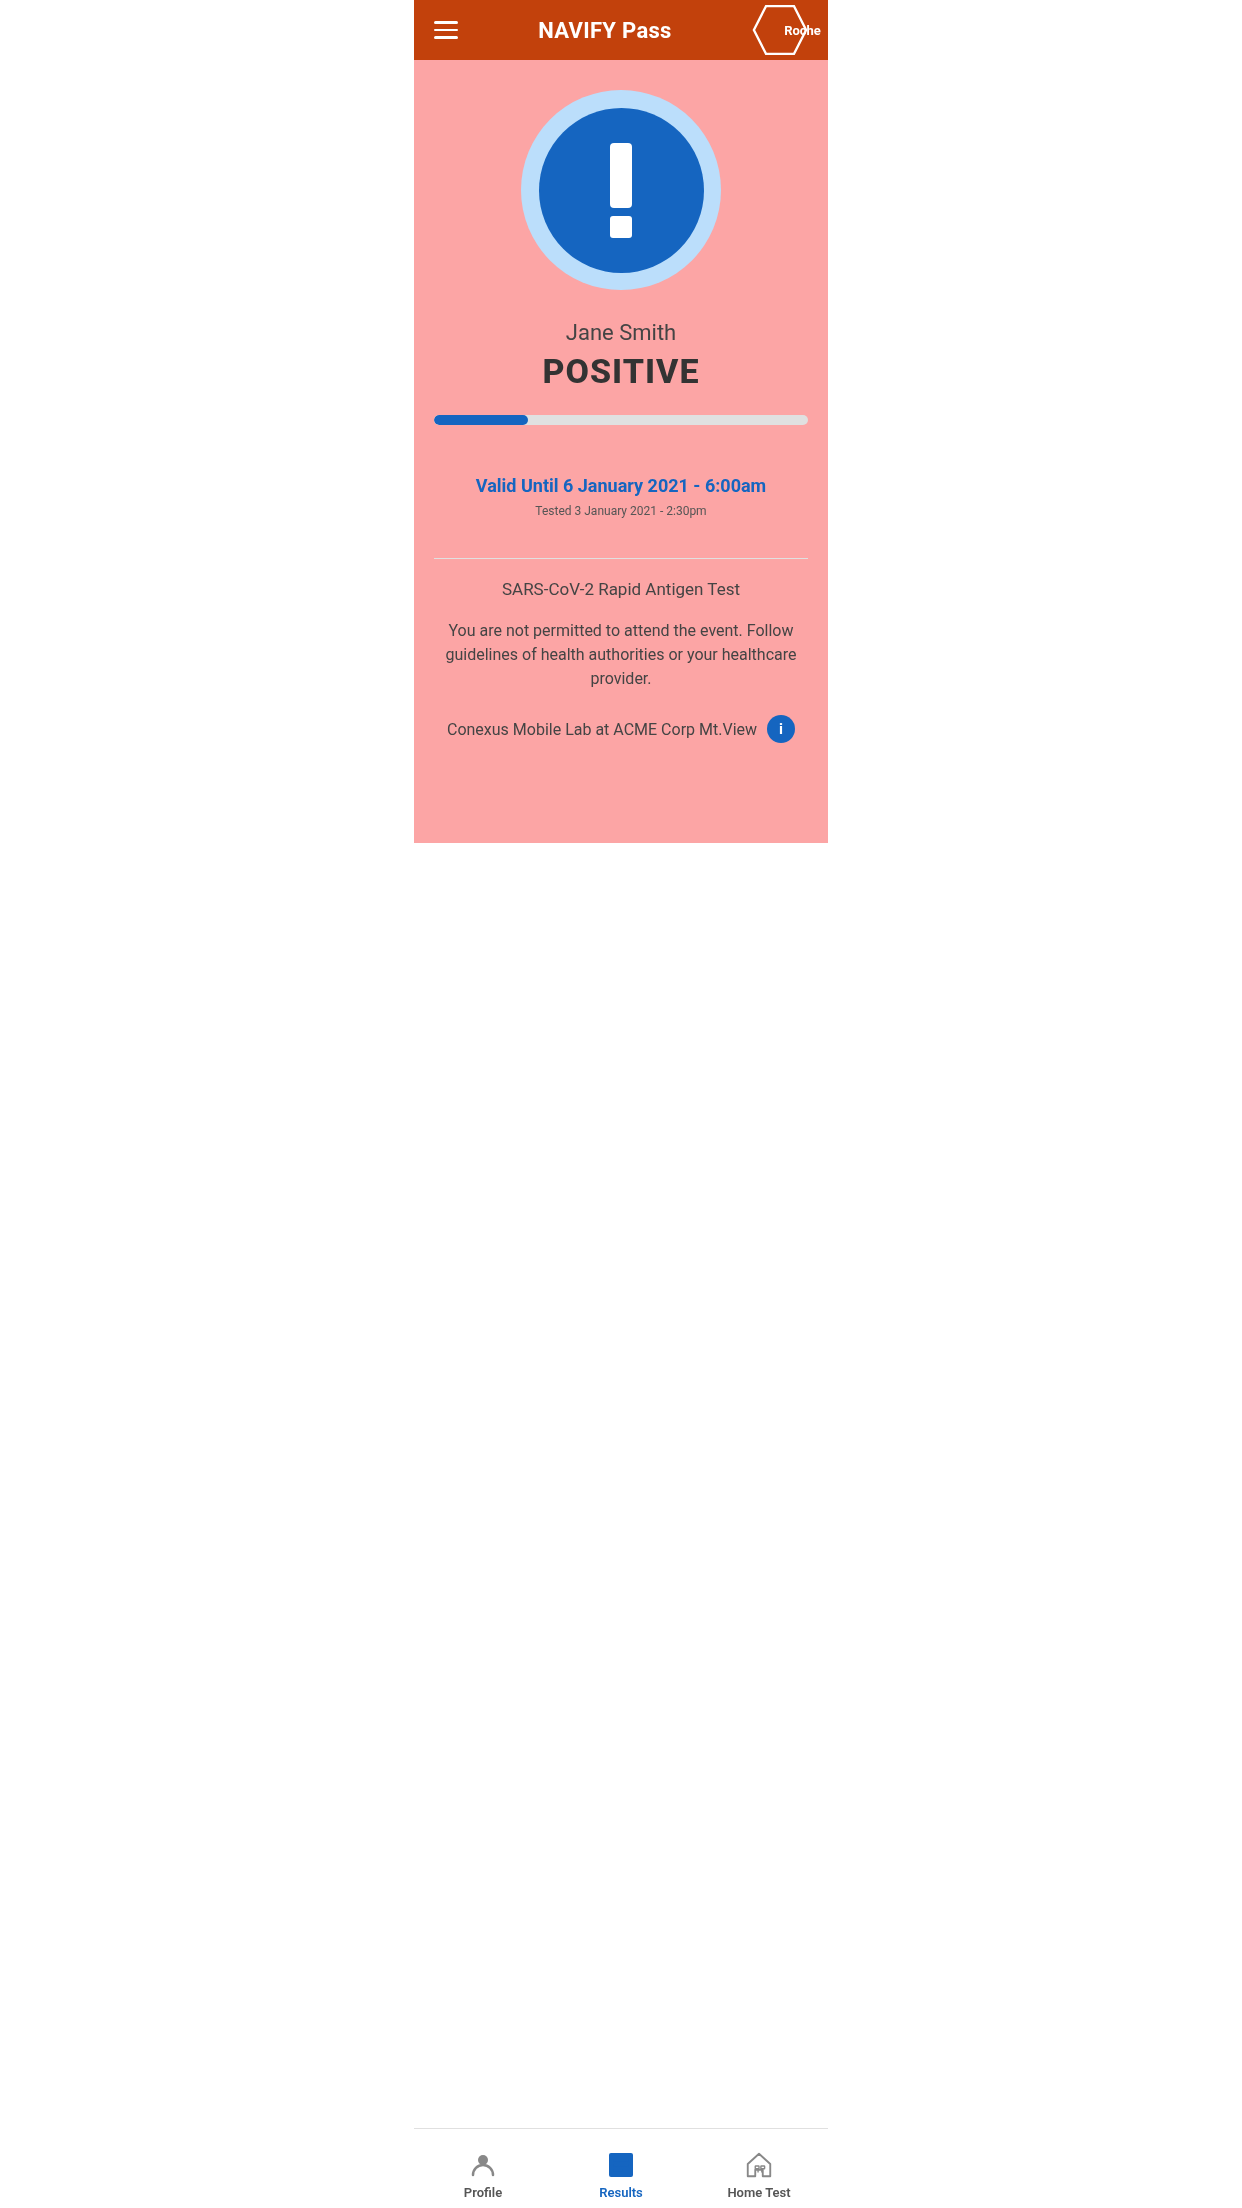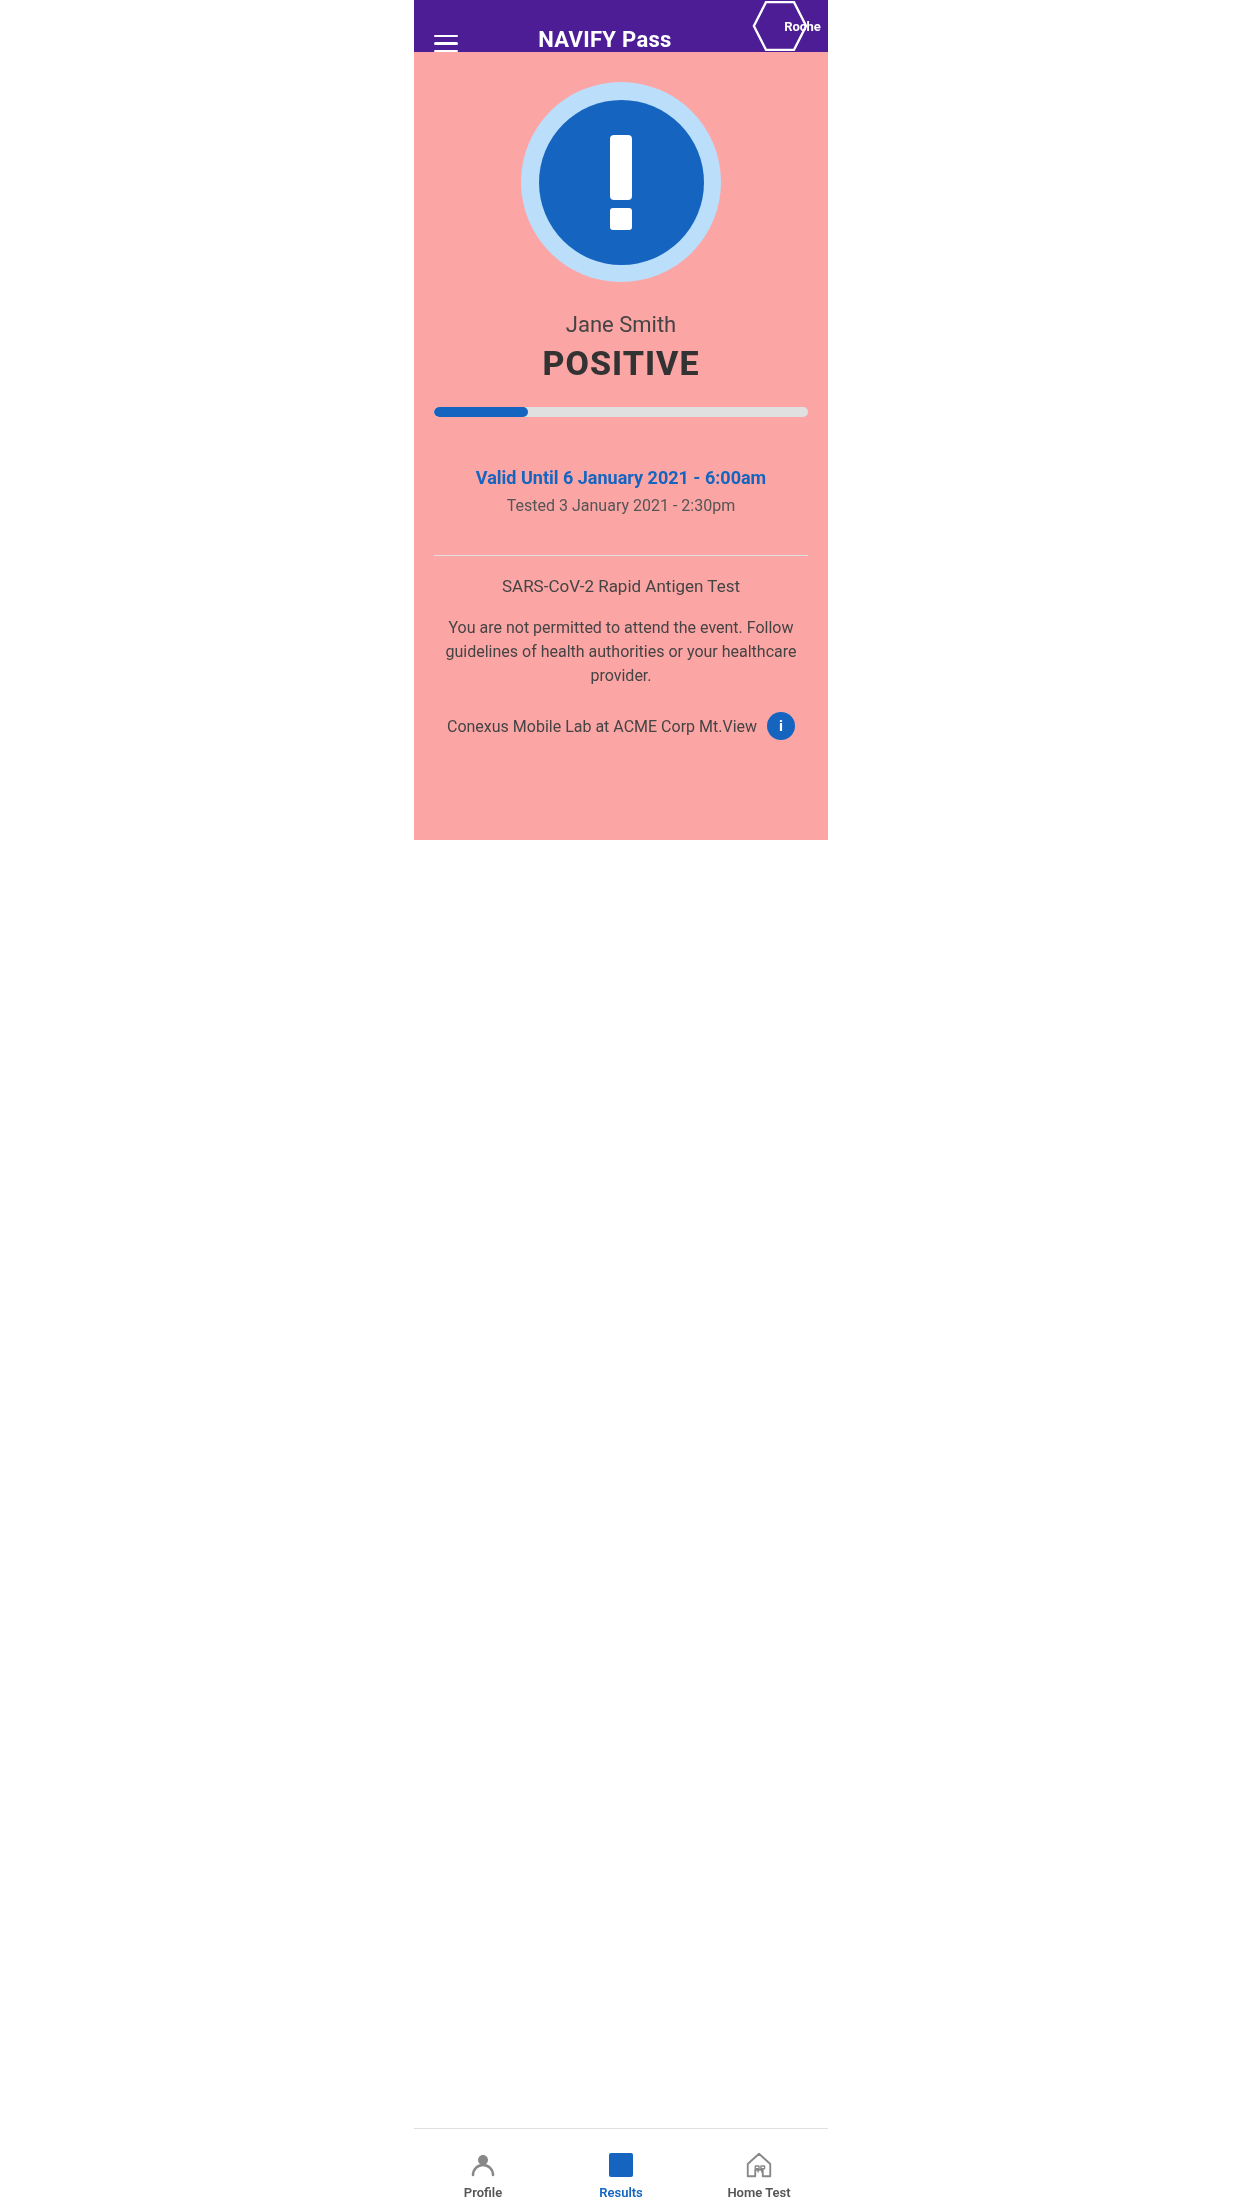--- a/index.html
+++ b/index.html
@@ -15,26 +15,26 @@
       width: 414px;
       max-width: 414px;
       margin: 0 auto;
       min-height: 736px;
       position: relative;
       overflow-x: hidden;
     }
 
     
     .header {
-      background-color: #4c1d95;
-      display: flex;
-      align-items: flex-end;
+      background-color: #c2410c;
+      display: flex;
+      align-items: center;
       justify-content: space-between;
       padding: 0 20px;
-      height: 52px;
+      height: 60px;
     }
 
     .header-menu-icon {
       display: flex;
       flex-direction: column;
       gap: 5px;
       cursor: pointer;
     }
 
     .header-menu-icon span {
@@ -163,21 +163,21 @@
     .valid-until {
       font-size: 18px;
       font-weight: 700;
       color: #1565C0;
       margin-bottom: 8px;
       text-align: center;
       margin-top: 36px;
     }
 
     .tested-date {
-      font-size: 16px;
+      font-size: 12px;
       color: #555555;
       margin-bottom: 30px;
       text-align: center;
     }
 
     
     .divider {
       width: 100%;
       height: 1px;
       background: #e0e0e0;

